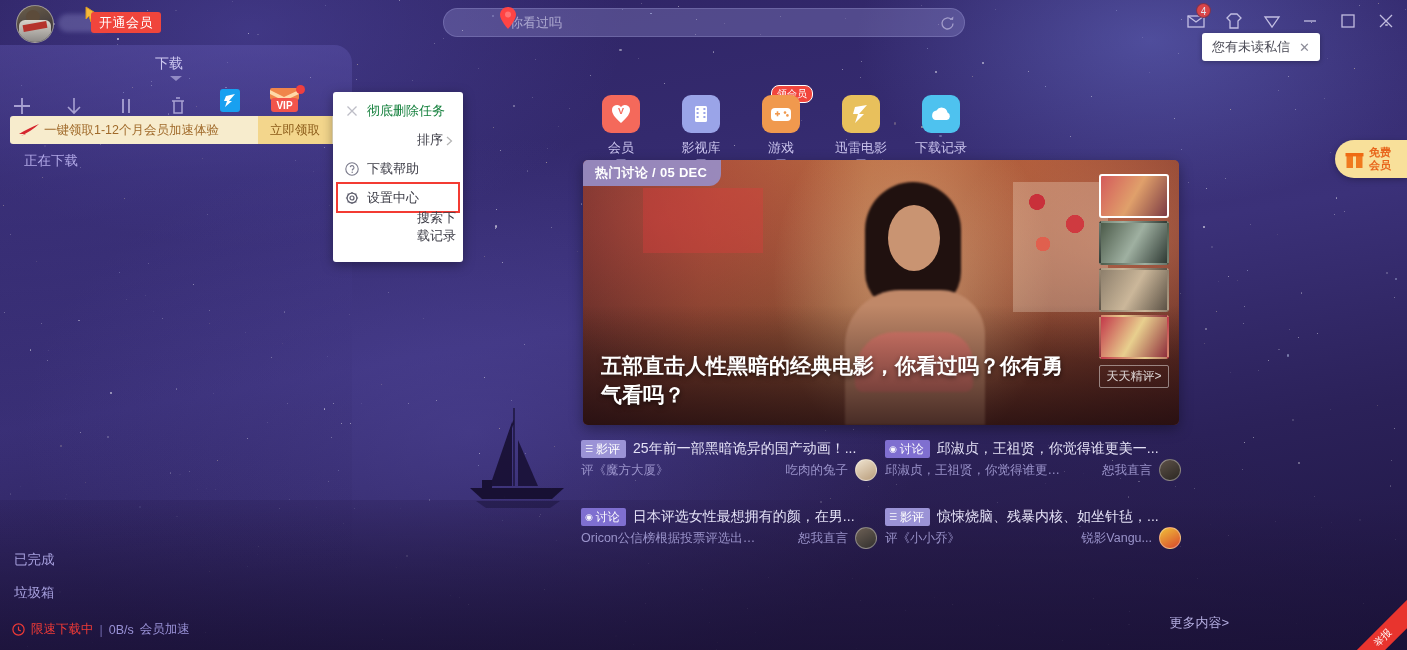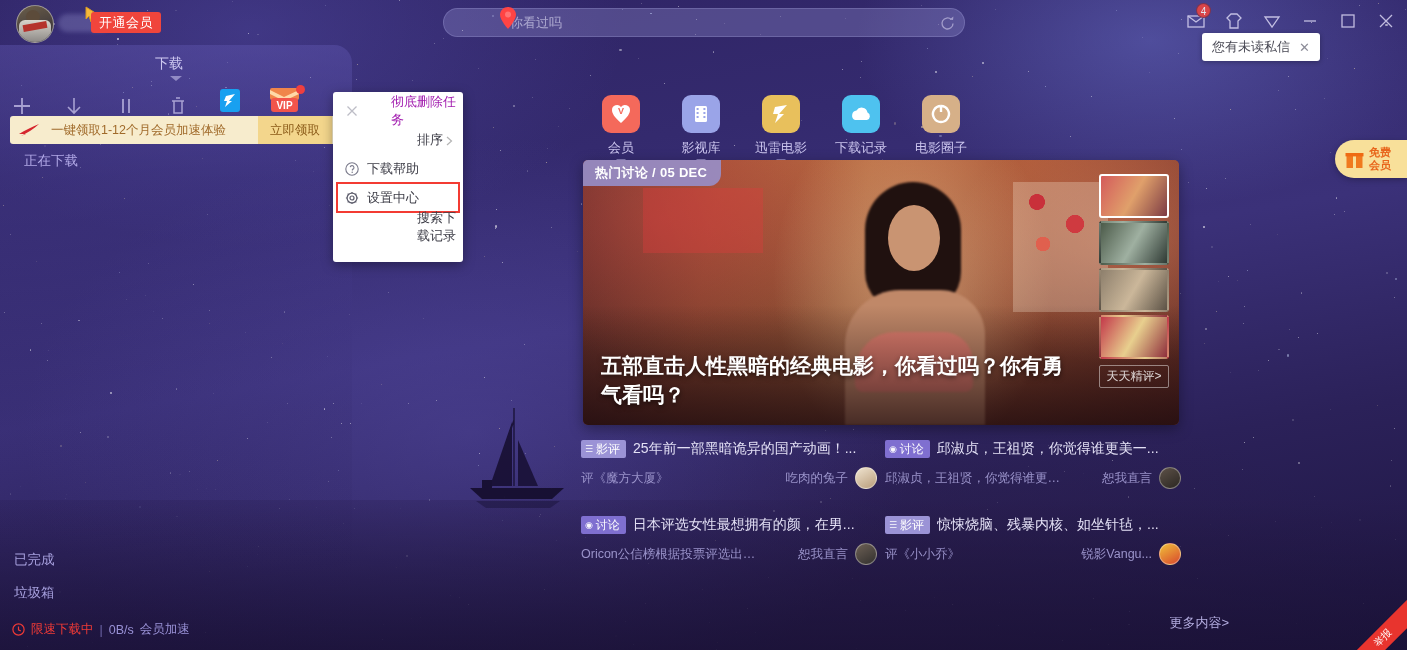--- a/index.html
+++ b/index.html
@@ -97,21 +97,21 @@
   .tb svg{display:block;}
   .mobicon{position:absolute;left:218px;top:88px;width:24px;height:25px;}
   .vipicon{position:absolute;left:268px;top:87px;width:33px;height:27px;}
   .vipdot{position:absolute;left:296px;top:85px;width:9px;height:9px;border-radius:50%;background:#ef3f3f;}
 
   .promo{
     position:absolute;left:10px;top:116px;width:332px;height:28px;
     background:#f7eccd;border-radius:3px;overflow:hidden;display:flex;align-items:center;
   }
   .promo .swoosh{margin-left:8px;width:22px;height:14px;}
-  .promo .ptxt{font-size:12.5px;color:#a06a2a;margin-left:11px;white-space:nowrap;}
+  .promo .ptxt{font-size:12.5px;color:#a06a2a;margin-left:4px;white-space:nowrap;}
   .promo .pbtn{
     margin-left:auto;width:74px;height:36px;background:#f3d68c;color:#8a5a17;
     font-size:12.5px;display:flex;align-items:center;justify-content:center;
   }
   .promo .pclose{width:10px;height:28px;}
 
   .sidelist{position:absolute;left:0;top:148px;width:352px;}
   .sideitem{height:26px;line-height:26px;padding-left:24px;font-size:13.5px;color:#a7a0de;}
   .sideitem.active{color:#b3aae8;}
 
@@ -129,21 +129,21 @@
   .statusbar .speed{color:#9991d6;}
   .statusbar .accel{color:#9991d6;}
 
   
   .ctxmenu{
     position:absolute;left:333px;top:92px;width:130px;height:170px;
     background:#fff;border-radius:3px;box-shadow:0 3px 12px rgba(0,0,0,.35);
     padding-top:4px;box-sizing:border-box;
   }
   .mi{position:relative;height:29px;display:flex;align-items:center;padding-left:12px;font-size:13px;color:#3c3c46;}
-  .mi.disabled{color:#a21caf;gap:24px;}
+  .mi.disabled{color:#15803d;}
   .mi .mico{width:14px;height:14px;margin-right:8px;flex:none;}
   .mi .arrow{position:absolute;right:10px;top:9px;width:7px;height:10px;opacity:.55;}
   .mi.nolabel{padding-left:52px;margin-left:32px;}
   .mi.highlight{outline:2px solid #f33b33;outline-offset:-1px;margin:0 4px;padding-left:8px;width:calc(100% - 8px);box-sizing:border-box;}
 
   
   .content{position:absolute;left:352px;top:45px;width:1055px;height:605px;}
   .navrow{position:absolute;left:229px;top:50px;display:flex;gap:0;}
   .navitem{width:80px;text-align:center;position:relative;}
   .navicon{width:38px;height:38px;border-radius:9px;margin:0 auto;position:relative;display:flex;align-items:center;justify-content:center;}
@@ -205,21 +205,21 @@
   .card{width:296px;}
   .cardtop{display:flex;align-items:center;gap:7px;}
   .tag{
     height:18px;padding:0 6px 0 4px;border-radius:2px;color:#fff;font-size:12px;
     line-height:18px;display:flex;align-items:center;gap:3px;white-space:nowrap;flex:none;
   }
   .tag.review{background:#9b93d6;}
   .tag.discuss{background:#7f6fd0;}
   .tag .gl{font-size:9px;opacity:.95;}
   .cardtitle{font-size:14px;color:#e3e0f5;white-space:nowrap;overflow:hidden;text-overflow:ellipsis;}
-  .cardbot{display:flex;align-items:center;margin-top:9px;}
+  .cardbot{display:flex;align-items:center;margin-top:1px;}
   .cardsub{font-size:12.5px;color:#9a93ca;white-space:nowrap;overflow:hidden;text-overflow:ellipsis;max-width:175px;}
   .author{margin-left:auto;display:flex;align-items:center;gap:7px;}
   .authorname{font-size:12.5px;color:#9a93ca;white-space:nowrap;}
   .face-av{width:20px;height:20px;border-radius:50%;border:1px solid rgba(255,255,255,.35);}
   .av1{background:linear-gradient(150deg,#efe3cf,#b99d7b);}
   .av2{background:linear-gradient(150deg,#5d5148,#2b2722);}
   .av3{background:linear-gradient(150deg,#6d6055,#32302e);}
   .av4{background:linear-gradient(150deg,#f0c03a,#d8472c);}
 
   .more{position:absolute;right:178px;bottom:18px;font-size:13px;color:#b4ade0;}
@@ -904,43 +904,51 @@
                 <rect x="13.4" y="5" width="2" height="2"></rect>
                 <rect x="13.4" y="9" width="2" height="2"></rect>
                 <rect x="13.4" y="13" width="2" height="2"></rect>
               </g>
             </svg>
         </div>
         <div class="navlabel">影视库</div>
         <div class="navchev"></div>
       </div>
       <div class="navitem">
+        <div class="navbadge">领会员</div>
+        <div class="navicon" style="background:#f0994e;">
+          <svg width="24" height="20" viewBox="0 0 24 20">
+              <rect x="2" y="4" width="20" height="13" rx="4" fill="#fff"></rect>
+              <g fill="#f0994e">
+                <rect x="6" y="9" width="5" height="1.6"></rect>
+                <rect x="7.7" y="7.3" width="1.6" height="5"></rect>
+                <circle cx="16" cy="8.6" r="1.3"></circle>
+                <circle cx="18.4" cy="11.4" r="1.3"></circle>
+              </g>
+            </svg>
+        </div>
+        <div class="navlabel">游戏</div>
+        <div class="navchev"></div>
+      </div>
+      <div class="navitem">
         <div class="navicon" style="background:#e8c05c;">
           <svg width="22" height="22" viewBox="0 0 22 22">
               <path d="M5 4 L17 2 L9 11 L14 11 L5 20 L8 11 L3 11 Z" fill="#fff"></path>
             </svg>
         </div>
         <div class="navlabel">迅雷电影</div>
         <div class="navchev"></div>
       </div>
       <div class="navitem">
         <div class="navicon" style="background:#4ec2ef;">
           <svg width="24" height="18" viewBox="0 0 24 18">
               <path d="M6 15 A5 5 0 0 1 7.5 5.5 A6 6 0 0 1 18.5 7.5 A4 4 0 0 1 18 15 Z" fill="#fff"></path>
             </svg>
         </div>
         <div class="navlabel">下载记录</div>
-      </div>
-      <div class="navitem">
-        <div class="navicon" style="background:#d6b088;">
-          <svg width="22" height="22" viewBox="0 0 22 22">
-              <path d="M11 3 A8 8 0 1 1 10.9 3 M11 3 L11 9" stroke="#fff" stroke-width="2.4" fill="none"></path>
-            </svg>
-        </div>
-        <div class="navlabel">电影圈子</div>
       </div>
     </div>
 
     <div class="banner">
       <div class="room">
         <div class="redposter"></div>
         <div class="flower"></div>
         <div class="hair"></div>
         <div class="face"></div>
         <div class="body"></div>

